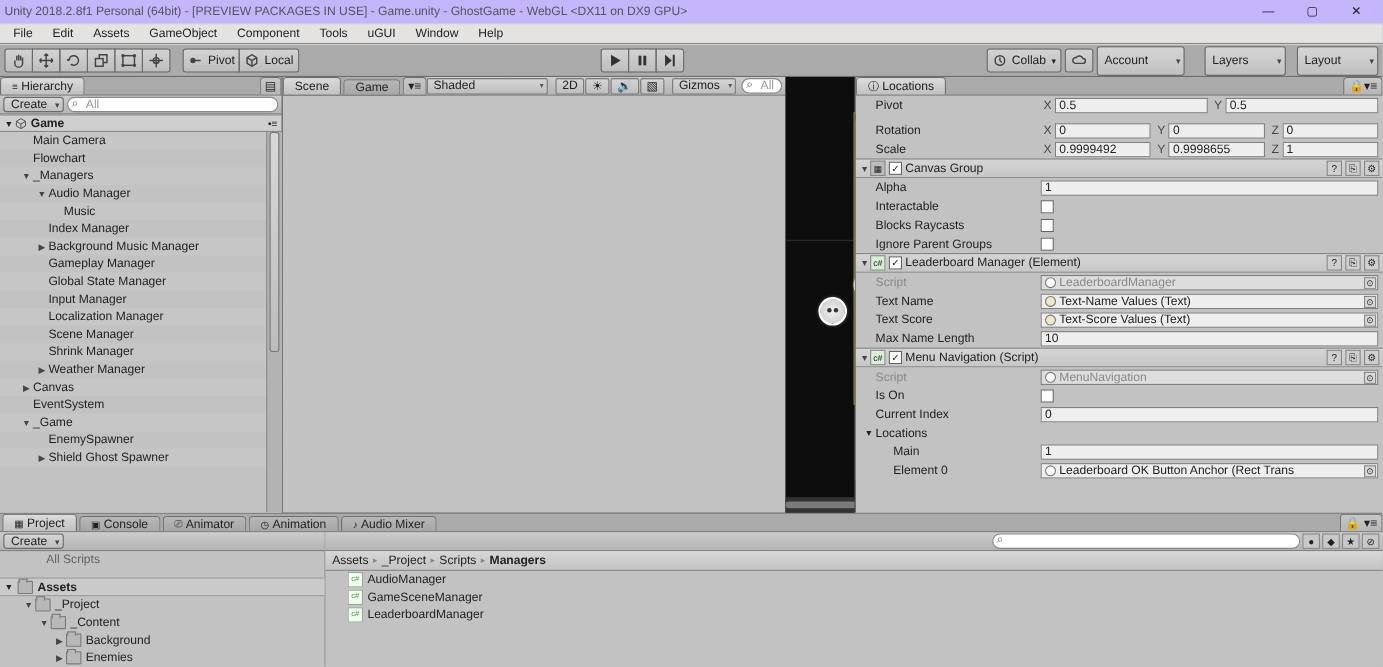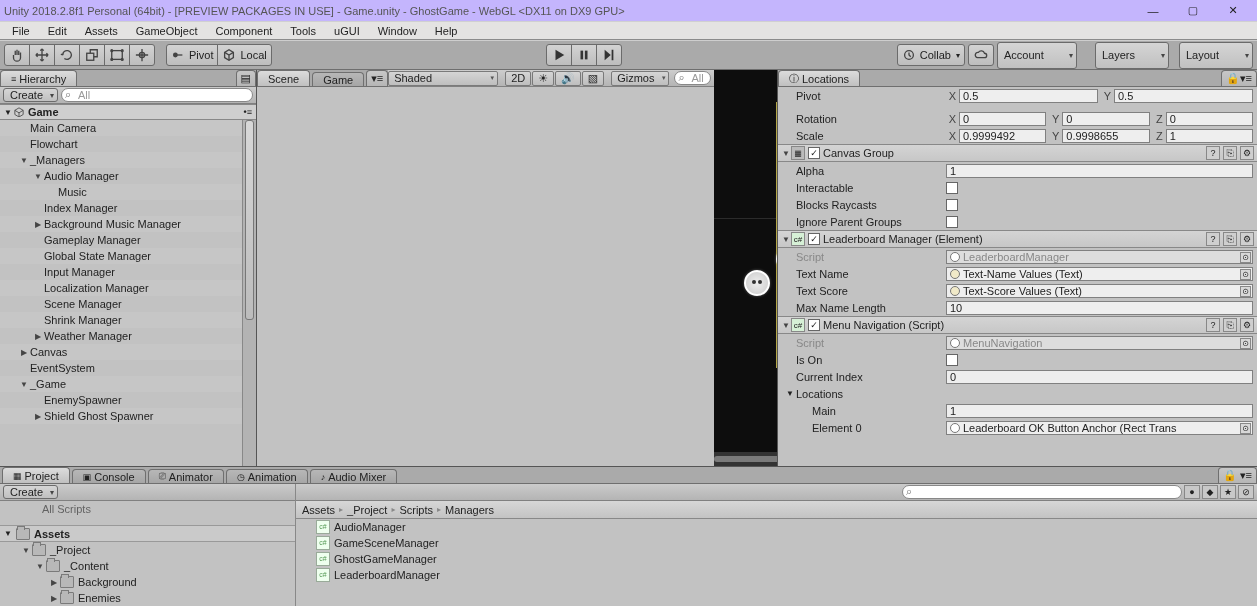--- a/index.html
+++ b/index.html
@@ -81,21 +81,21 @@
 .irow.sub{padding-left:34px}
 
 .bottom{height:140px;border-top:1px solid #555;display:flex;flex-direction:column}
 .btabrow{height:17px;background:#aaa;border-bottom:1px solid #6f6f6f;display:flex;align-items:flex-end;padding-left:2px}
 .bcontent{flex:1;display:flex}
 .bleft{width:296px;background:#c2c2c2;display:flex;flex-direction:column;border-right:1px solid #888}
 .bright{flex:1;background:#c2c2c2;display:flex;flex-direction:column}
 .bsub{height:17px;background:linear-gradient(#cbcbcb,#b4b4b4);border-bottom:1px solid #808080;display:flex;align-items:center;padding:0 3px}
 .bc{height:18px;background:linear-gradient(#d7d7d7,#c3c3c3);border-bottom:1px solid #888;display:flex;align-items:center;padding:0 6px;gap:4px}
 .bc .sep2{color:#888;font-size:8px}
-.bc b{font-weight:normal}
+.bc b{font-weight:bold}
 .arow{height:16px;display:flex;align-items:center;padding-left:20px}
 .arow .aico{width:14px;height:14px;background:#efe;border:1px solid #9a9;margin-right:4px;font-size:7px;color:#595;text-align:center;line-height:12px}
 .folder{display:flex;align-items:center;height:16px}
 .folder .fico{width:14px;height:12px;background:#b8b8b8;border:1px solid #7a7a7a;border-radius:1px;margin-right:4px;position:relative}
 .folder .fico::before{content:"";position:absolute;top:-3px;left:0;width:6px;height:3px;background:#b8b8b8;border:1px solid #7a7a7a;border-bottom:none}
 .folder .tw{width:12px;font-size:8px;text-align:center;color:#454545}
 .assetsH{font-weight:bold;height:17px;display:flex;align-items:center;padding-left:4px;border-top:1px solid #999;border-bottom:1px solid #999;background:#cacaca}
 .bright .bsub .search{flex:none;width:280px;margin-left:auto}
 .bright .bsub .ibtn{width:16px;height:14px;border:1px solid #888;background:#c8c8c8;margin-left:2px;display:flex;align-items:center;justify-content:center;font-size:9px}
 svg.ic{width:14px;height:14px;stroke:#444;stroke-width:1.5;fill:none}
@@ -703,22 +703,18 @@
           <div class="arow">
             <span class="aico">c#</span>
             <span>AudioManager</span>
           </div>
           <div class="arow">
             <span class="aico">c#</span>
             <span>GameSceneManager</span>
           </div>
           <div class="arow">
             <span class="aico">c#</span>
-            <span>GhostGameManager</span>
-          </div>
-          <div class="arow">
-            <span class="aico">c#</span>
             <span>LeaderboardManager</span>
           </div>
         </div>
     </div>
   </div>
 </div>
 
 </body></html>

